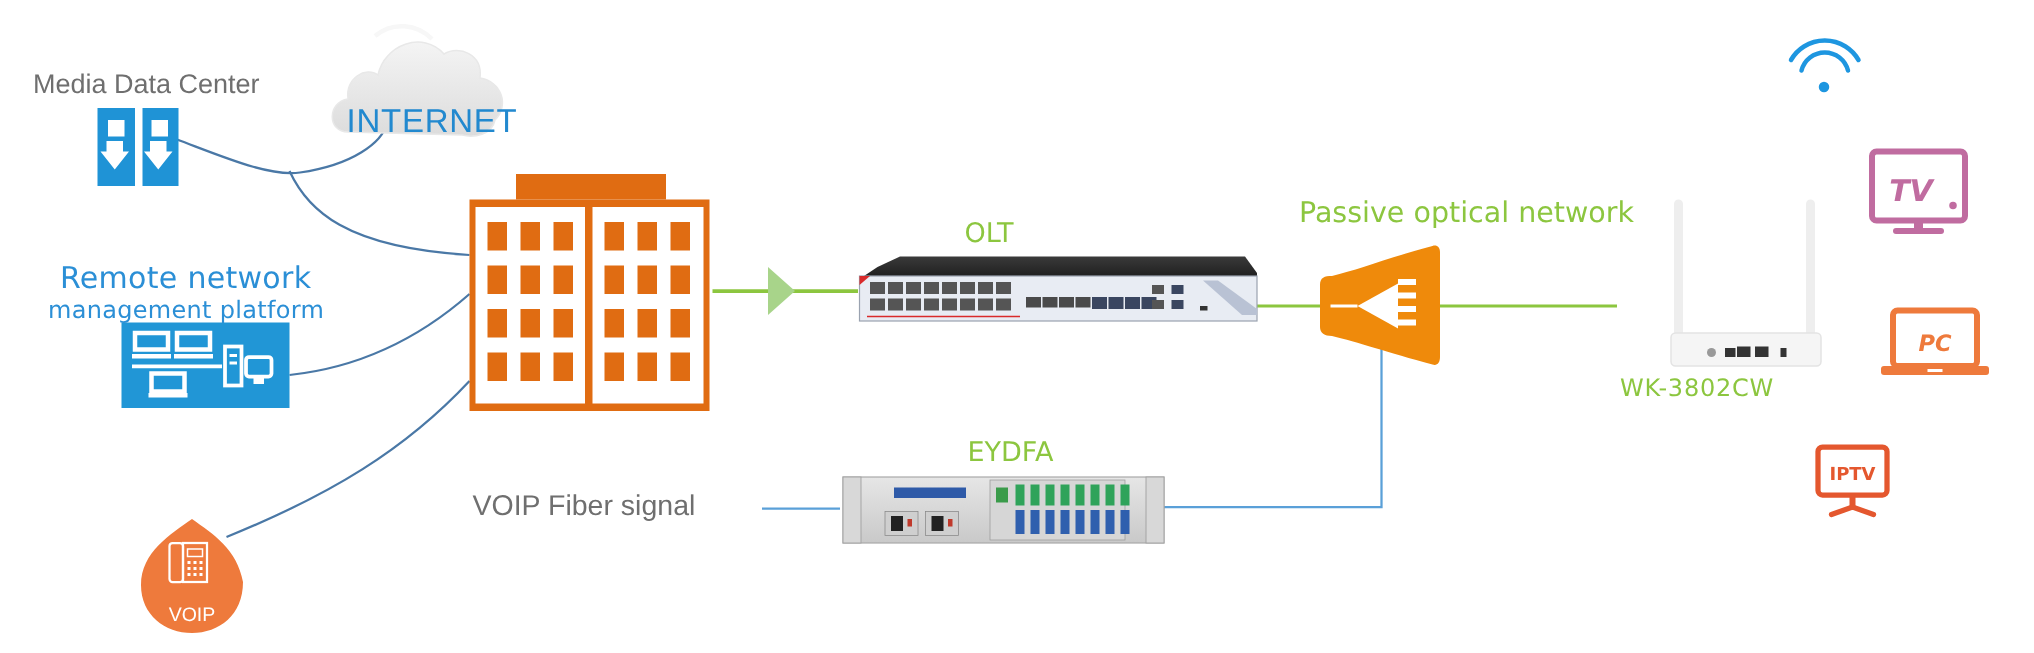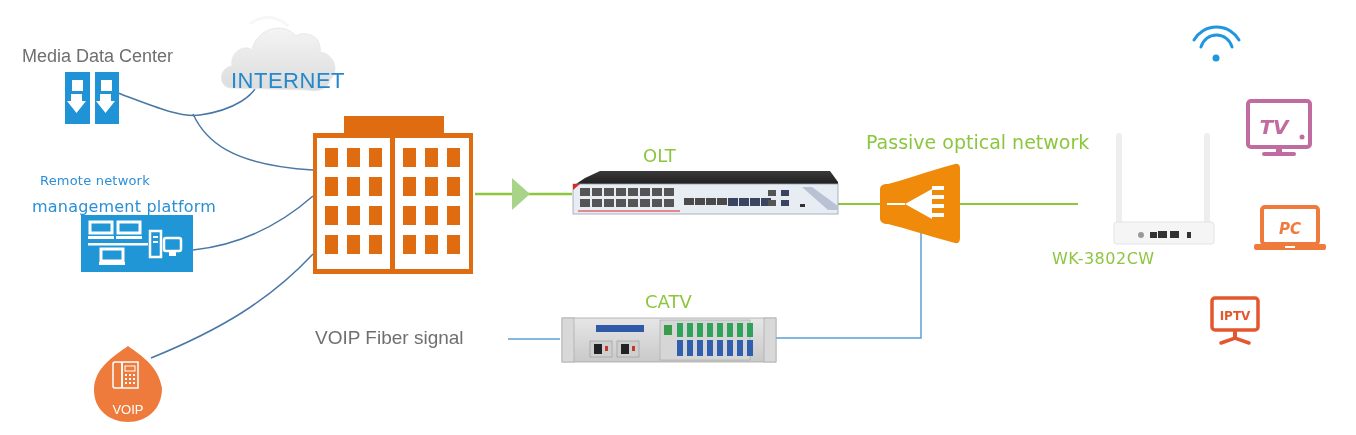--- a/index.html
+++ b/index.html
@@ -4,27 +4,27 @@
 <style>
   html, body { margin: 0; padding: 0; background: #ffffff; }
   body { width: 1356px; height: 435px; position: relative; overflow: hidden; font-family: "Liberation Sans", sans-serif; }
   #canvas { position: absolute; left: 0; top: 0; }
   .lbl { position: absolute; white-space: nowrap; }
   .gray { color: #6f6f6f; }
   .green { color: #8cc63f; }
   .blue { color: #2b8fd6; }
   #lbl-mdc { left: 22px; top: 46px; font-size: 18px; }
   #lbl-internet { left: 231px; top: 68px; font-size: 22px; letter-spacing: 0.5px; color: #2289cf; }
-  #lbl-rnmp1 { left: 40px; top: 173px; font-size: 13px; font-family: "DejaVu Sans", sans-serif; letter-spacing: 0.2px; }
+  #lbl-rnmp1 { left: 40px; top: 173px; font-size: 20px; font-family: "DejaVu Sans", sans-serif; letter-spacing: 0.2px; }
   #lbl-rnmp2 { left: 32px; top: 197px; font-size: 16px; font-family: "DejaVu Sans", sans-serif; letter-spacing: 0.2px; }
   #lbl-catv { left: 315px; top: 327px; font-size: 19px; }
   #lbl-olt { left: 643px; top: 145px; font-size: 18px; font-family: "DejaVu Sans", sans-serif; }
   #lbl-eydfa { left: 645px; top: 291px; font-size: 18px; font-family: "DejaVu Sans", sans-serif; }
   #lbl-pos { left: 866px; top: 131px; font-size: 19px; font-family: "DejaVu Sans", sans-serif; }
-  #lbl-onu { left: 1052px; top: 249px; font-size: 16px; font-family: "DejaVu Sans", sans-serif; letter-spacing: 0.5px; }
+  #lbl-onu { left: 1080px; top: 249px; font-size: 16px; font-family: "DejaVu Sans", sans-serif; letter-spacing: 0.5px; }
 </style>
 </head>
 <body>
 
 <svg id="canvas" width="1356" height="435" viewBox="0 0 1356 435">
   <defs>
     <linearGradient id="cloudGrad" x1="0" y1="0" x2="0" y2="1">
       <stop offset="0" stop-color="#f4f4f4"></stop>
       <stop offset="1" stop-color="#dcdcdc"></stop>
     </linearGradient>
@@ -270,15 +270,15 @@
     <path d="M1221,343 L1235,338 L1249,343" fill="none" stroke="#e4572e" stroke-width="3.5" stroke-linecap="round"></path>
   </g>
 </svg>
 
 <div class="lbl gray" id="lbl-mdc">Media Data Center</div>
 <div class="lbl" id="lbl-internet">INTERNET</div>
 <div class="lbl blue" id="lbl-rnmp1">Remote network</div>
 <div class="lbl blue" id="lbl-rnmp2">management platform</div>
 <div class="lbl gray" id="lbl-catv">VOIP Fiber signal</div>
 <div class="lbl green" id="lbl-olt">OLT</div>
-<div class="lbl green" id="lbl-eydfa">CATV</div>
+<div class="lbl green" id="lbl-eydfa">EYDFA</div>
 <div class="lbl green" id="lbl-pos">Passive optical network</div>
 <div class="lbl green" id="lbl-onu">WK-3802CW</div>
 
 </body></html>

